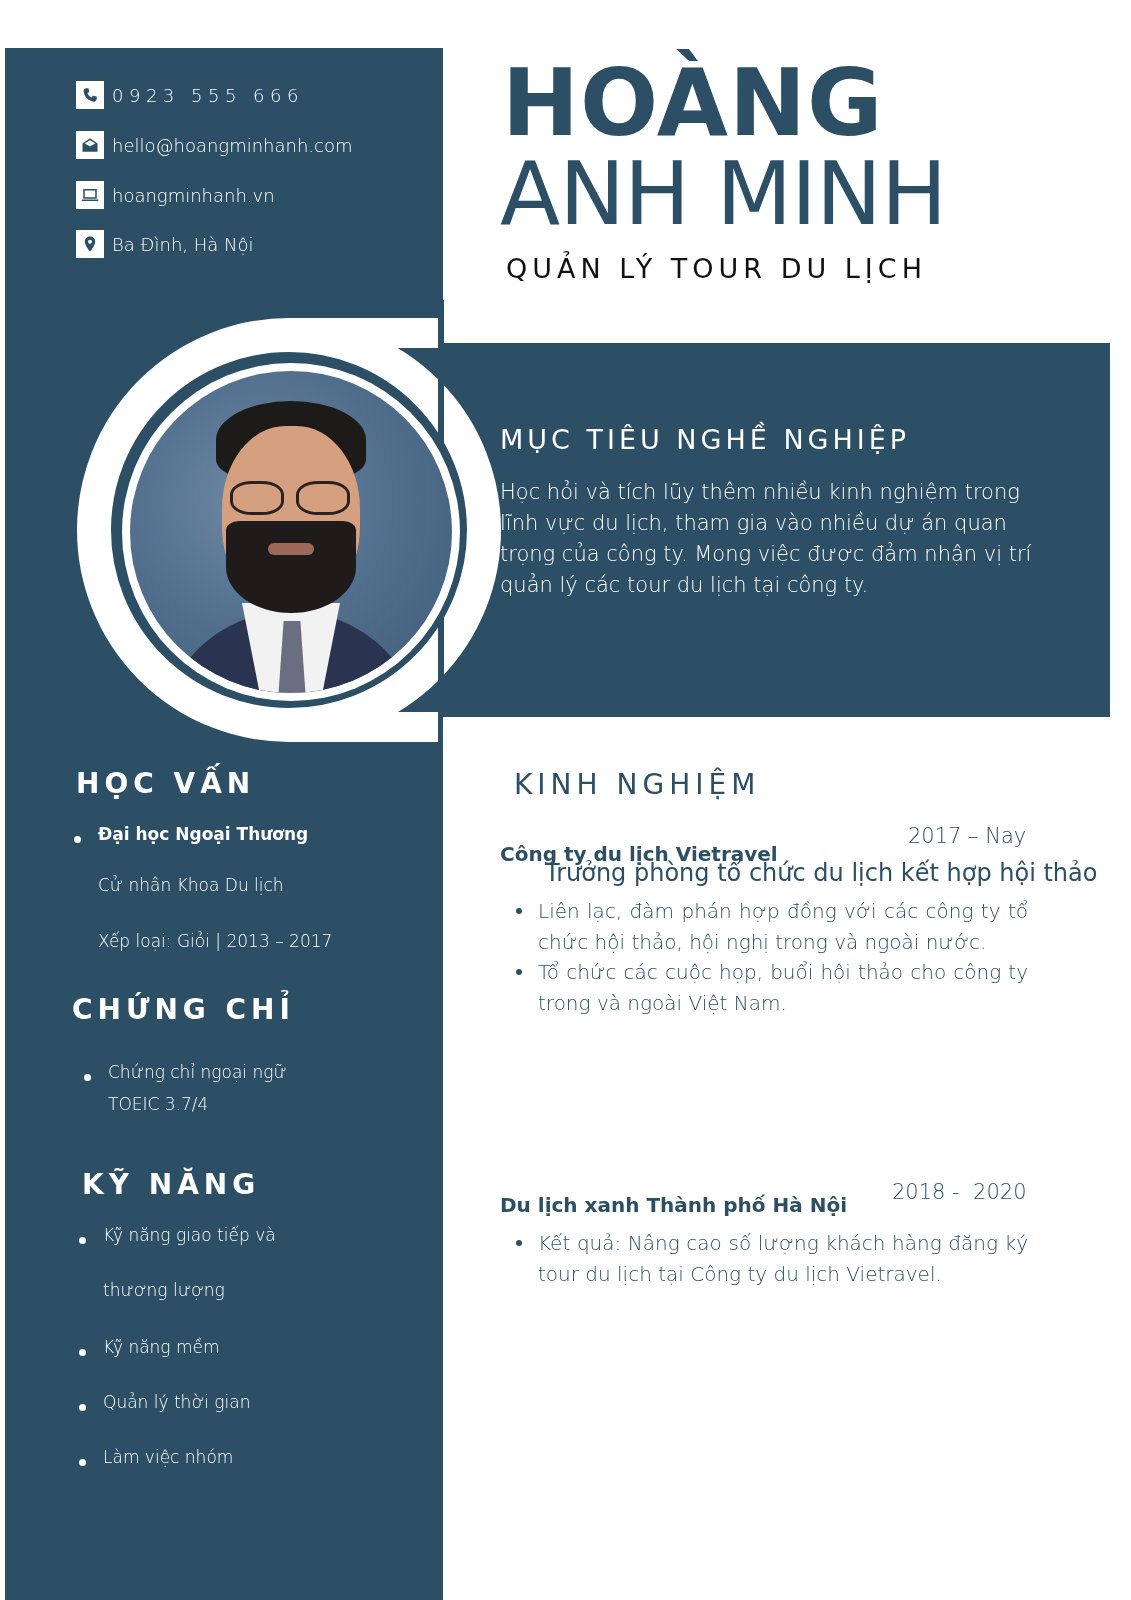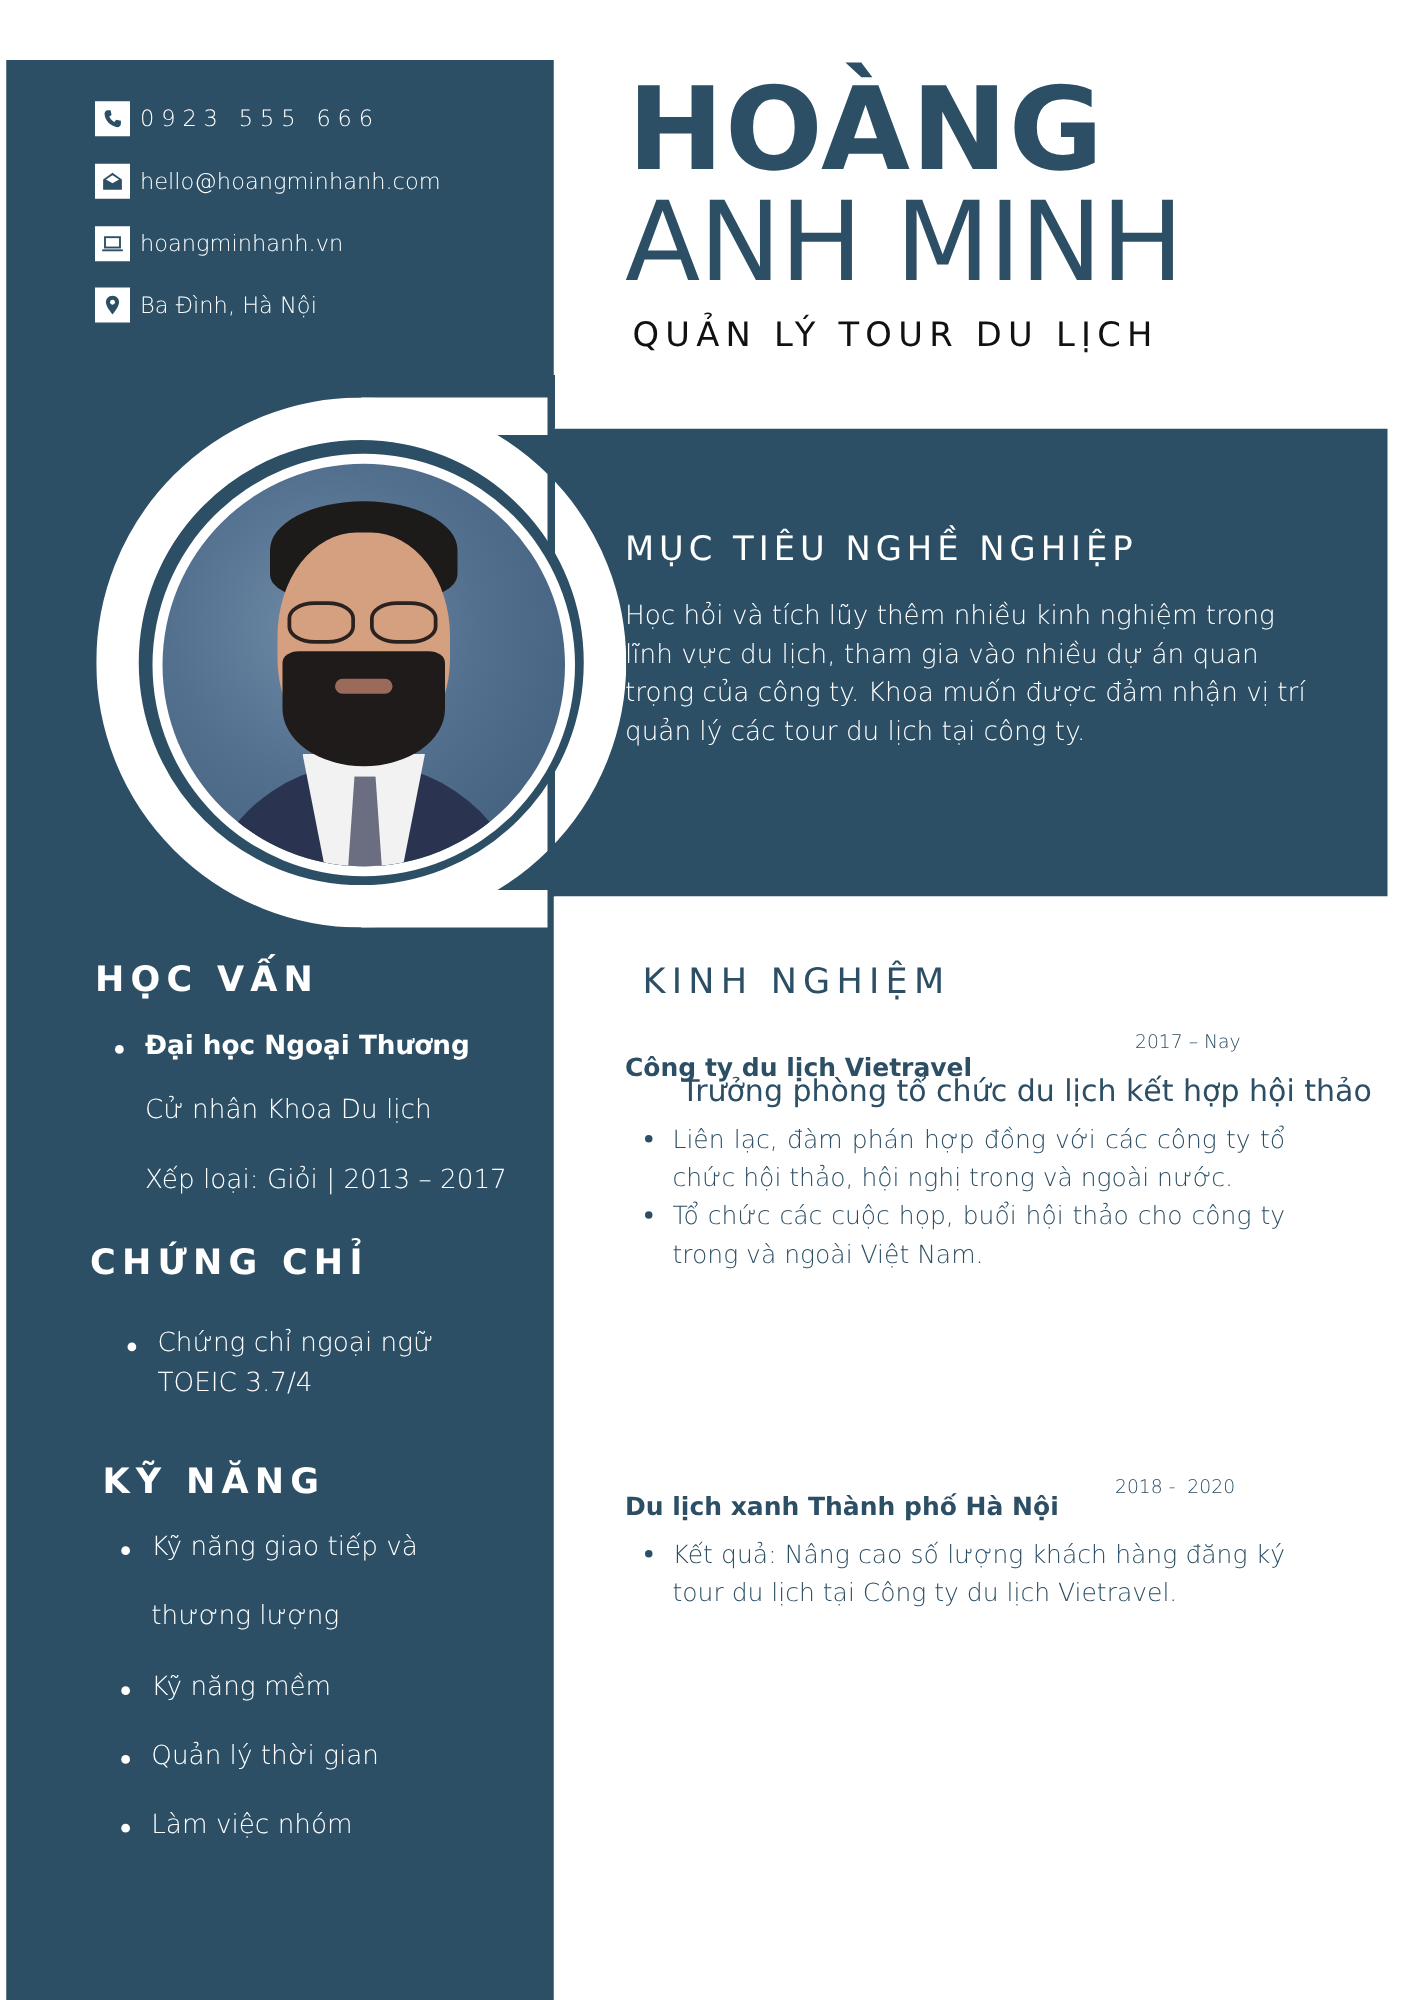--- a/index.html
+++ b/index.html
@@ -106,34 +106,34 @@
     }
     .obj-text {
       position: absolute; left: 500px; top: 477px; width: 560px; color: #ffffff; font-size: 21px; line-height: 31px;
       font-weight: 300;
     }
 
     .side-h {
       position: absolute; color: #ffffff; font-weight: bold; font-size: 28px; letter-spacing: 5px;
     }
     .side-t {
-      position: absolute; color: #ffffff; font-size: 21px; font-weight: 300; white-space: nowrap; margin-left: 18px;
+      position: absolute; color: #ffffff; font-size: 17px; font-weight: 300; white-space: nowrap;
     }
     .bullet::before {
       content: ""; position: absolute; left: -24px; top: 12px; width: 7px; height: 7px; border-radius: 50%; background: #ffffff;
     }
 
     .kn-h {
       position: absolute; left: 514px; top: 768px; color: #2c4f65; font-weight: normal; font-size: 28px; letter-spacing: 5px;
     }
     .company {
       position: absolute; color: #2c4f65; font-weight: bold; font-size: 20px; white-space: nowrap; margin-top: 12px;
     }
     .date {
-      position: absolute; color: #2c4f65; font-size: 15px; white-space: nowrap; font-weight: 300;
+      position: absolute; color: #2c4f65; font-size: 21px; white-space: nowrap; font-weight: 300;
     }
     .pos {
       position: absolute; left: 545px; top: 859px; color: #2c4f65; font-size: 24px; white-space: nowrap;
     }
     .exp-list {
       position: absolute; left: 538px; width: 490px; color: #2c4f65; font-size: 20px; line-height: 30.5px;
       text-align: justify; font-weight: 300; list-style: none;
     }
     .exp-list li { position: relative; }
     .exp-list li::before {
@@ -203,21 +203,21 @@
       </svg>
   </span>
   <span>Ba Đình, Hà Nội</span>
 </div>
 
 <div class="name1">HOÀNG</div>
 <div class="name2">ANH MINH</div>
 <div class="role">QUẢN LÝ TOUR DU LỊCH</div>
 
 <div class="obj-title">MỤC TIÊU NGHỀ NGHIỆP</div>
-<div class="obj-text">Học hỏi và tích lũy thêm nhiều kinh nghiệm trong lĩnh vực du lịch, tham gia vào nhiều dự án quan trọng của công ty. Khoa muốn được đảm nhận vị trí quản lý các tour du lịch tại công ty.</div>
+<div class="obj-text">Học hỏi và tích lũy thêm nhiều kinh nghiệm trong lĩnh vực du lịch, tham gia vào nhiều dự án quan trọng của công ty. Mong việc được đảm nhận vị trí quản lý các tour du lịch tại công ty.</div>
 
 <div class="side-h" style="left:76px; top:767px">HỌC VẤN</div>
 <div class="side-t bullet" style="left:98px; top:824px; font-weight:bold;">Đại học Ngoại Thương</div>
 <div class="side-t" style="left:98px; top:875px">Cử nhân Khoa Du lịch</div>
 <div class="side-t" style="left:98px; top:931px">Xếp loại: Giỏi | 2013 – 2017</div>
 
 <div class="side-h" style="left:72px; top:993px">CHỨNG CHỈ</div>
 <div class="side-t bullet" style="left:108px; top:1062px">Chứng chỉ ngoại ngữ</div>
 <div class="side-t" style="left:108px; top:1094px">TOEIC 3.7/4</div>
 

